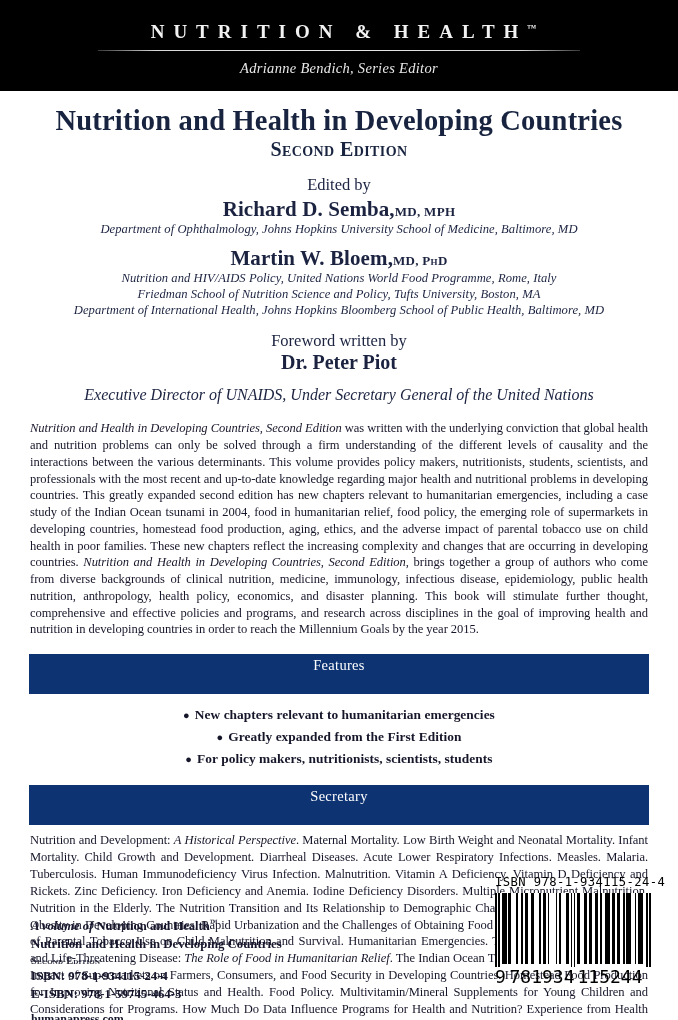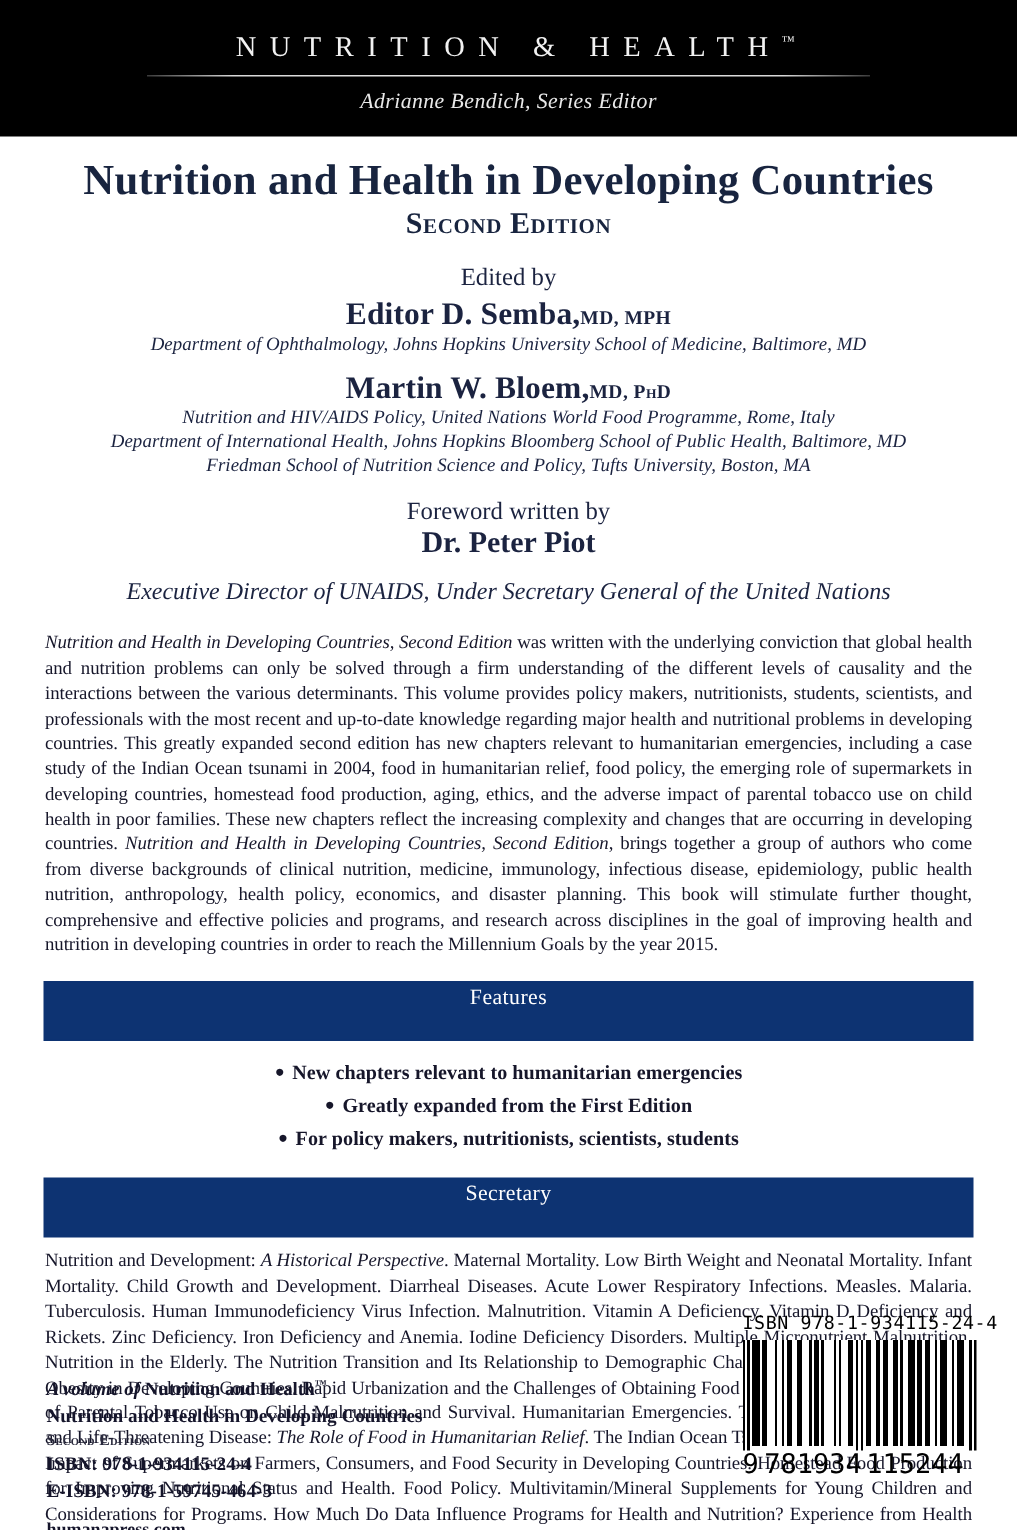--- a/index.html
+++ b/index.html
@@ -26,21 +26,21 @@
     box-sizing: border-box;
     padding-top: 22px;
   }
   .series-title {
     text-align: center;
     color: #f2f2f2;
     font-family: "Liberation Serif", "DejaVu Serif", serif;
     font-size: 19px;
     letter-spacing: 9px;
     text-indent: 9px;
-    font-weight: 400;
+    font-weight: 700;
     line-height: 1;
     position: relative;
   }
   .series-title .tm {
     font-size: 9px;
     vertical-align: super;
     letter-spacing: 0;
   }
   .series-rule {
     width: 482px;
@@ -277,32 +277,32 @@
 
 <div class="title-block">
   <div class="book-title">Nutrition and Health in Developing Countries</div>
   <div class="book-edition">Second Edition</div>
 </div>
 
 <div class="editors">
   <div class="edited-by">Edited by</div>
 
   <div class="editor-name">
-    <span>Editor D. Semba,</span><span class="degrees">MD, MPH</span>
+    <span>Richard D. Semba,</span><span class="degrees">MD, MPH</span>
   </div>
   <div class="editor-aff">Department of Ophthalmology, Johns Hopkins University School of Medicine, Baltimore, MD</div>
 
   <div class="editor-gap"></div>
 
   <div class="editor-name">
     <span>Martin W. Bloem,</span><span class="degrees">MD, PhD</span>
   </div>
   <div class="editor-aff">Nutrition and HIV/AIDS Policy, United Nations World Food Programme, Rome, Italy</div>
+  <div class="editor-aff">Friedman School of Nutrition Science and Policy, Tufts University, Boston, MA</div>
   <div class="editor-aff">Department of International Health, Johns Hopkins Bloomberg School of Public Health, Baltimore, MD</div>
-  <div class="editor-aff">Friedman School of Nutrition Science and Policy, Tufts University, Boston, MA</div>
 
   <div class="foreword-label">Foreword written by</div>
   <div class="foreword-name">Dr. Peter Piot</div>
   <div class="foreword-aff">Executive Director of UNAIDS, Under Secretary General of the United Nations</div>
 </div>
 
 <div class="content-wrap">
 
   <p class="description"><i>Nutrition and Health in Developing Countries, Second Edition</i><span> was written with the underlying conviction that global health and nutrition problems can only be solved through a firm understanding of the different levels of causality and the interactions between the various determinants. This volume provides policy makers, nutritionists, students, scientists, and professionals with the most recent and up-to-date knowledge regarding major health and nutritional problems in developing countries. This greatly expanded second edition has new chapters relevant to humanitarian emergencies, including a case study of the Indian Ocean tsunami in 2004, food in humanitarian relief, food policy, the emerging role of supermarkets in developing countries, homestead food production, aging, ethics, and the adverse impact of parental tobacco use on child health in poor families. These new chapters reflect the increasing complexity and changes that are occurring in developing countries. </span><i>Nutrition and Health in Developing Countries, Second Edition</i><span>, brings together a group of authors who come from diverse backgrounds of clinical nutrition, medicine, immunology, infectious disease, epidemiology, public health nutrition, anthropology, health policy, economics, and disaster planning. This book will stimulate further thought, comprehensive and effective policies and programs, and research across disciplines in the goal of improving health and nutrition in developing countries in order to reach the Millennium Goals by the year 2015.</span></p>
 

